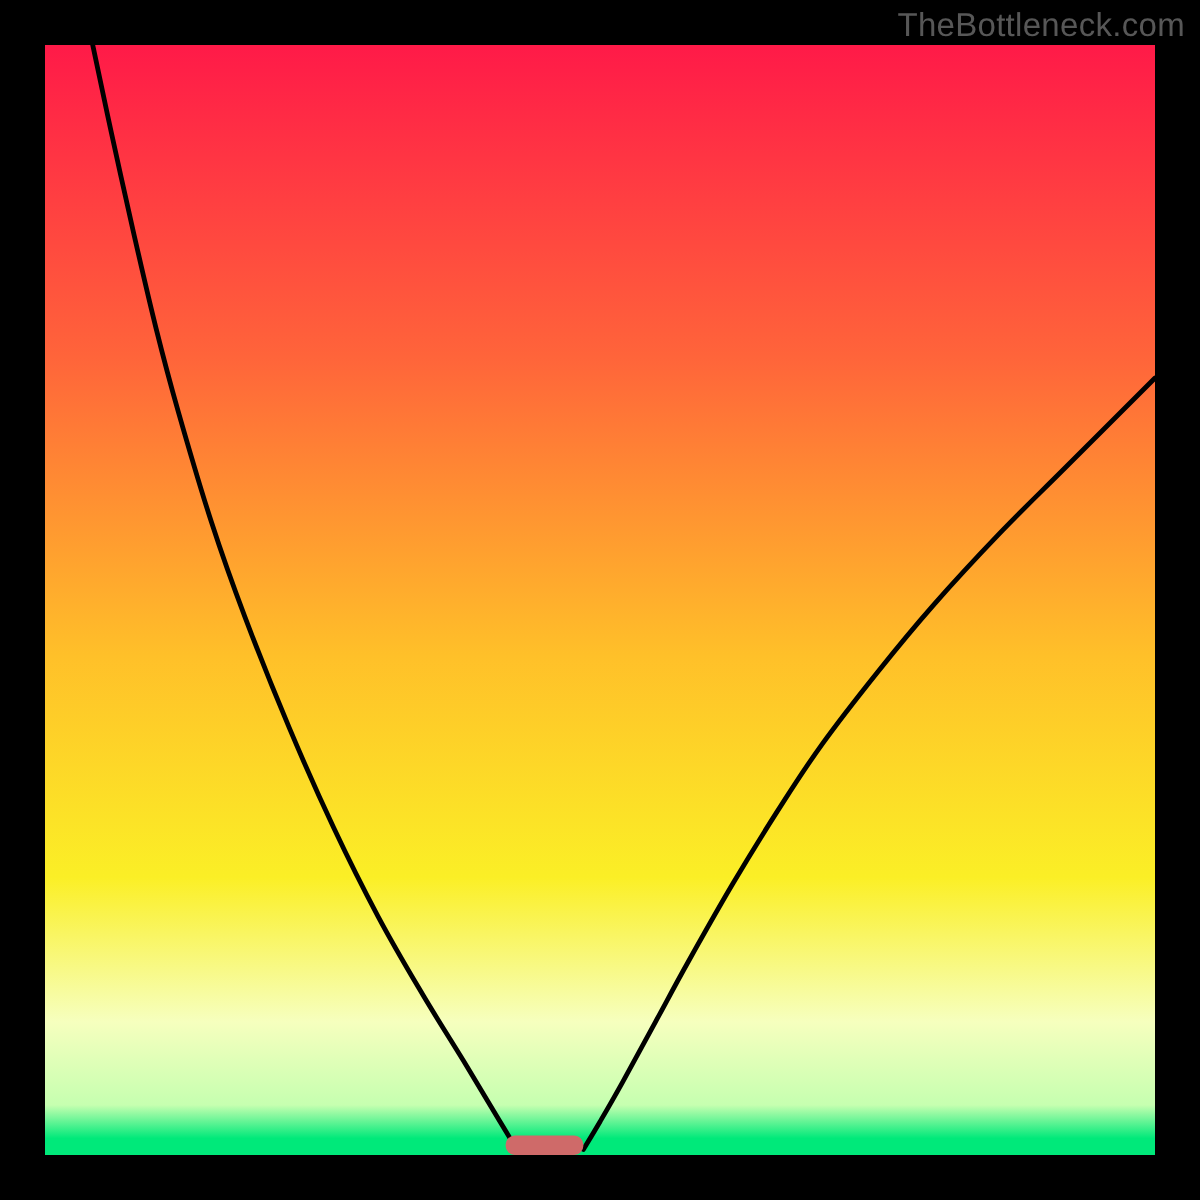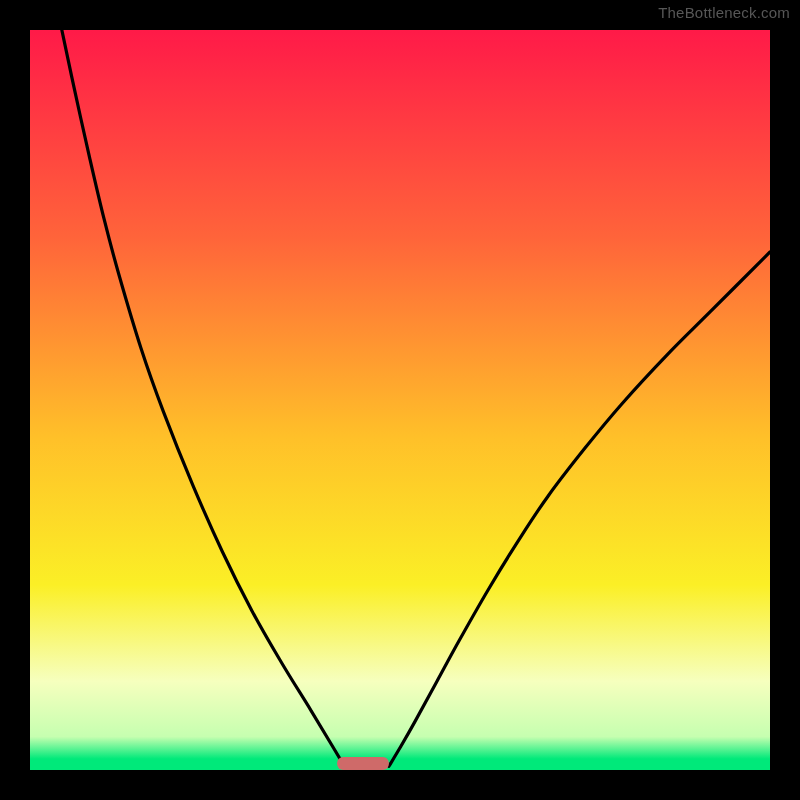--- a/index.html
+++ b/index.html
@@ -32,21 +32,21 @@
   }
   .curve-layer {
     position: absolute;
     inset: 0;
   }
   .watermark {
     position: absolute;
     top: 4px;
     right: 10px;
     color: #575757;
-    font-size: 15px;
+    font-size: 22px;
     font-weight: 400;
     letter-spacing: 0.2px;
     user-select: none;
   }
 </style>
 </head>
 <body>
 
 <div class="frame">
 

